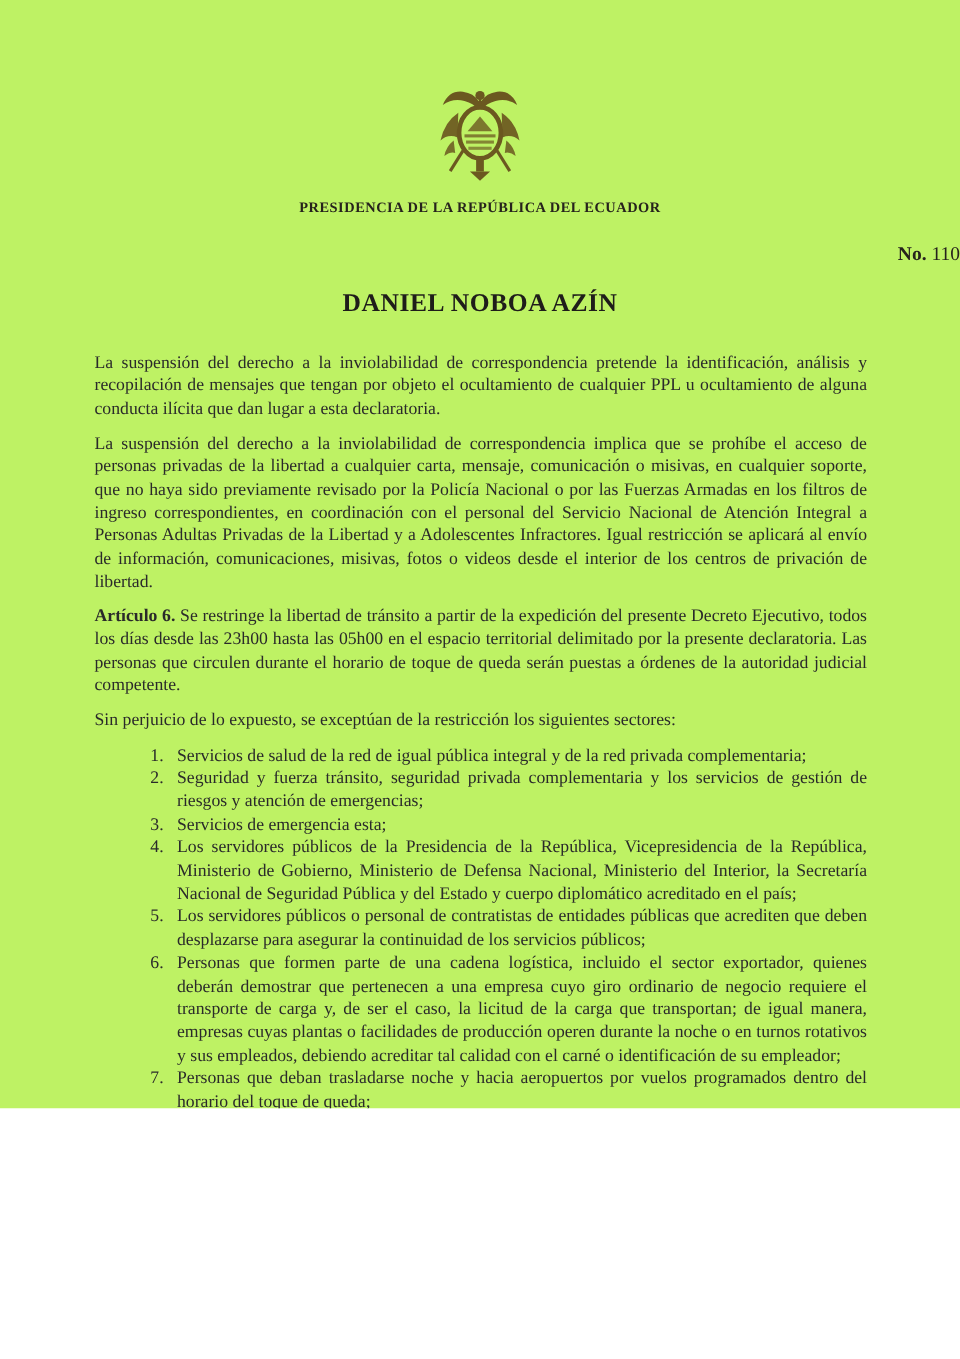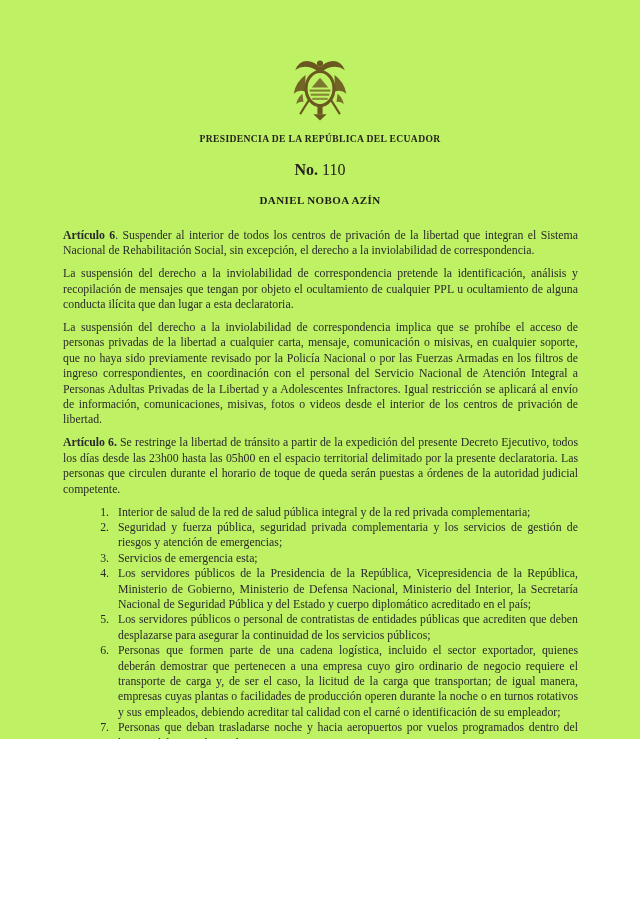--- a/index.html
+++ b/index.html
@@ -25,27 +25,28 @@
   }
   .institution {
     margin-top: 11px;
     font-size: 9.6px;
     font-weight: bold;
     letter-spacing: 0.35px;
     color: #26221c;
   }
   .decree-no {
     margin-top: 17px;
-    font-size: 16px;
+    font-size: 13px;
     color: #26221c;
+    text-align: right;
   }
   .decree-no .no-label { font-weight: bold; }
   .president {
     margin-top: 15px;
-    font-size: 11px;
+    font-size: 17px;
     font-weight: bold;
     letter-spacing: 0.4px;
     color: #1f1d1a;
   }
   .prestitle {
     margin-top: 13px;
     font-size: 13.4px;
     font-weight: bold;
     letter-spacing: 0.3px;
     color: #1f1d1a;
@@ -122,40 +123,40 @@
       <span class="no-label">No.</span>
       <span>110</span>
     </div>
 
     <div class="president">DANIEL NOBOA AZÍN</div>
 
   </div>
 
   <div class="content">
 
-    <p>
-      <span class="lead">Artículo 6</span><span>. Suspender al interior de todos los centros de privación de la libertad que integran el Sistema Nacional de Rehabilitación Social, sin excepción, el derecho a la inviolabilidad de correspondencia.</span>
-    </p>
 
     <p>
       <span>La suspensión del derecho a la inviolabilidad de correspondencia pretende la identificación, análisis y recopilación de mensajes que tengan por objeto el ocultamiento de cualquier PPL u ocultamiento de alguna conducta ilícita que dan lugar a esta declaratoria.</span>
     </p>
 
     <p>
       <span>La suspensión del derecho a la inviolabilidad de correspondencia implica que se prohíbe el acceso de personas privadas de la libertad a cualquier carta, mensaje, comunicación o misivas, en cualquier soporte, que no haya sido previamente revisado por la Policía Nacional o por las Fuerzas Armadas en los filtros de ingreso correspondientes, en coordinación con el personal del Servicio Nacional de Atención Integral a Personas Adultas Privadas de la Libertad y a Adolescentes Infractores. Igual restricción se aplicará al envío de información, comunicaciones, misivas, fotos o videos desde el interior de los centros de privación de libertad.</span>
     </p>
 
     <p>
       <span class="lead">Artículo 6.</span><span> Se restringe la libertad de tránsito a partir de la expedición del presente Decreto Ejecutivo, todos los días desde las 23h00 hasta las 05h00 en el espacio territorial delimitado por la presente declaratoria. Las personas que circulen durante el horario de toque de queda serán puestas a órdenes de la autoridad judicial competente.</span>
     </p>
 
+    <p class="last-before-list">
+      <span>Sin perjuicio de lo expuesto, se exceptúan de la restricción los siguientes sectores:</span>
+    </p>
 
     <ol class="exceptions">
-      <li><span>Interior de salud de la red de salud pública integral y de la red privada complementaria;</span></li>
-      <li><span>Seguridad y fuerza pública, seguridad privada complementaria y los servicios de gestión de riesgos y atención de emergencias;</span></li>
+      <li><span>Servicios de salud de la red de igual pública integral y de la red privada complementaria;</span></li>
+      <li><span>Seguridad y fuerza tránsito, seguridad privada complementaria y los servicios de gestión de riesgos y atención de emergencias;</span></li>
       <li><span>Servicios de emergencia esta;</span></li>
       <li><span>Los servidores públicos de la Presidencia de la República, Vicepresidencia de la República, Ministerio de Gobierno, Ministerio de Defensa Nacional, Ministerio del Interior, la Secretaría Nacional de Seguridad Pública y del Estado y cuerpo diplomático acreditado en el país;</span></li>
       <li><span>Los servidores públicos o personal de contratistas de entidades públicas que acrediten que deben desplazarse para asegurar la continuidad de los servicios públicos;</span></li>
       <li><span>Personas que formen parte de una cadena logística, incluido el sector exportador, quienes deberán demostrar que pertenecen a una empresa cuyo giro ordinario de negocio requiere el transporte de carga y, de ser el caso, la licitud de la carga que transportan; de igual manera, empresas cuyas plantas o facilidades de producción operen durante la noche o en turnos rotativos y sus empleados, debiendo acreditar tal calidad con el carné o identificación de su empleador;</span></li>
       <li><span>Personas que deban trasladarse noche y hacia aeropuertos por vuelos programados dentro del horario del toque de queda;</span></li>
     </ol>
 
   </div>
 
   <div class="scan-line"></div>

